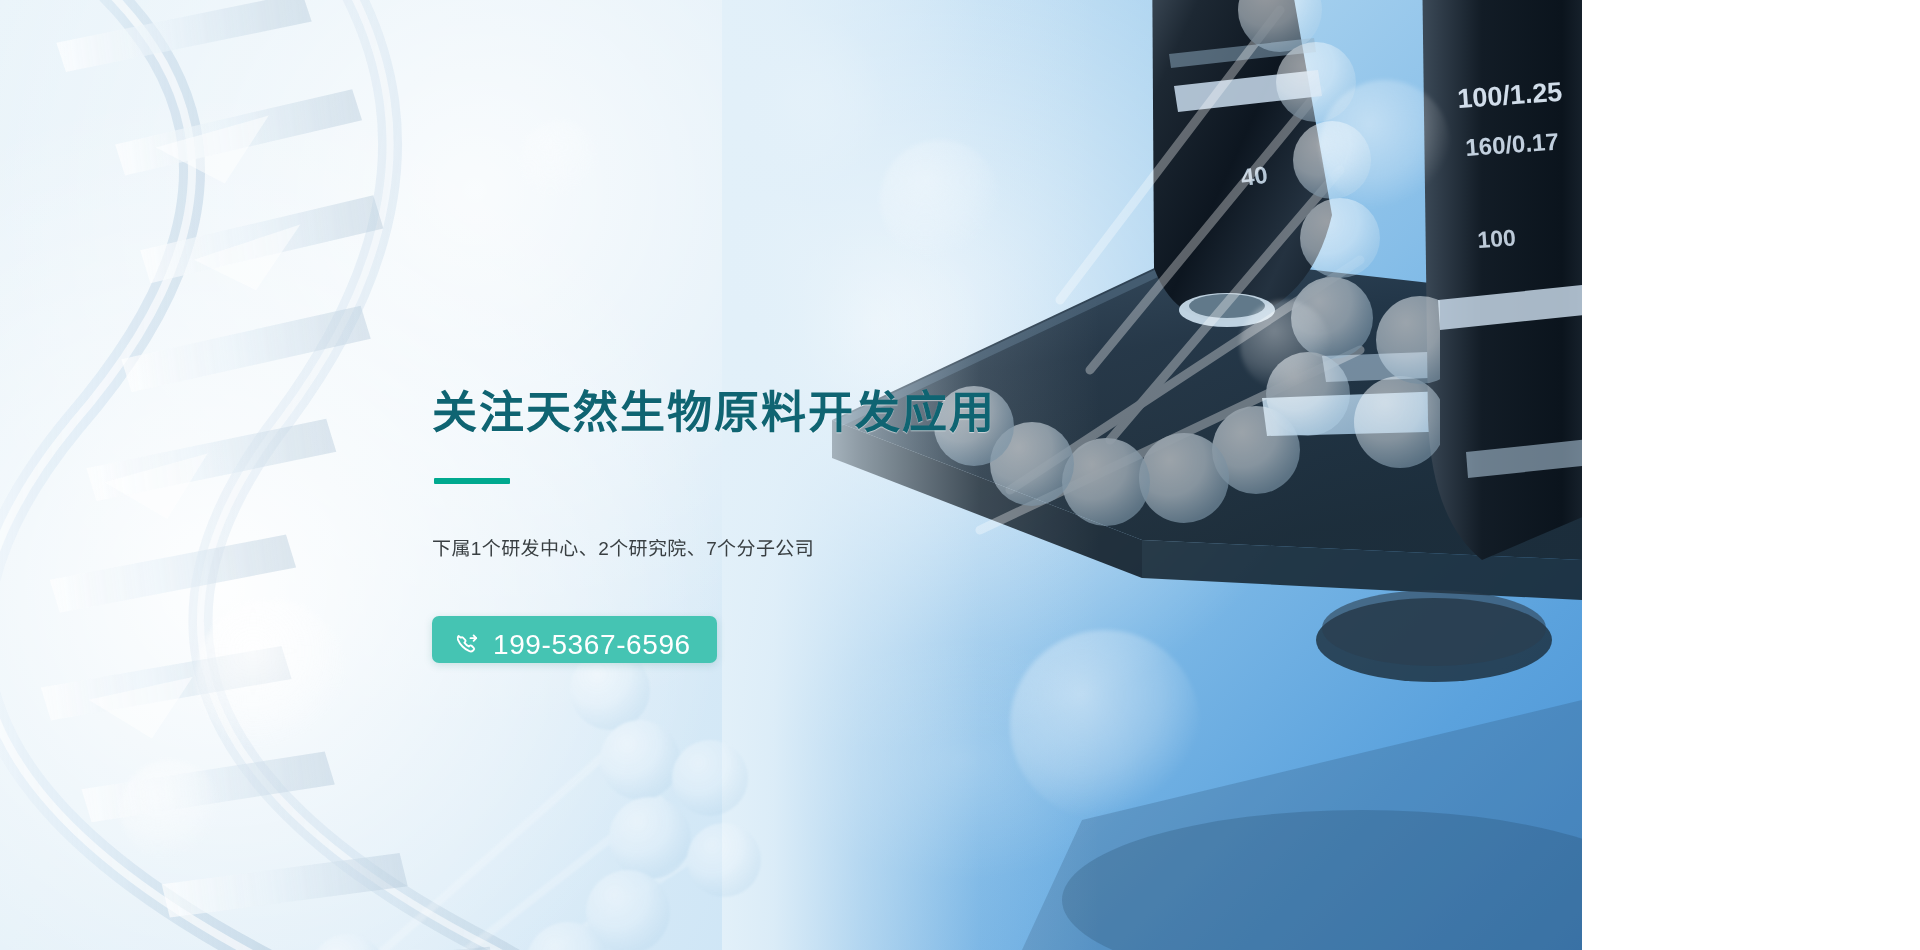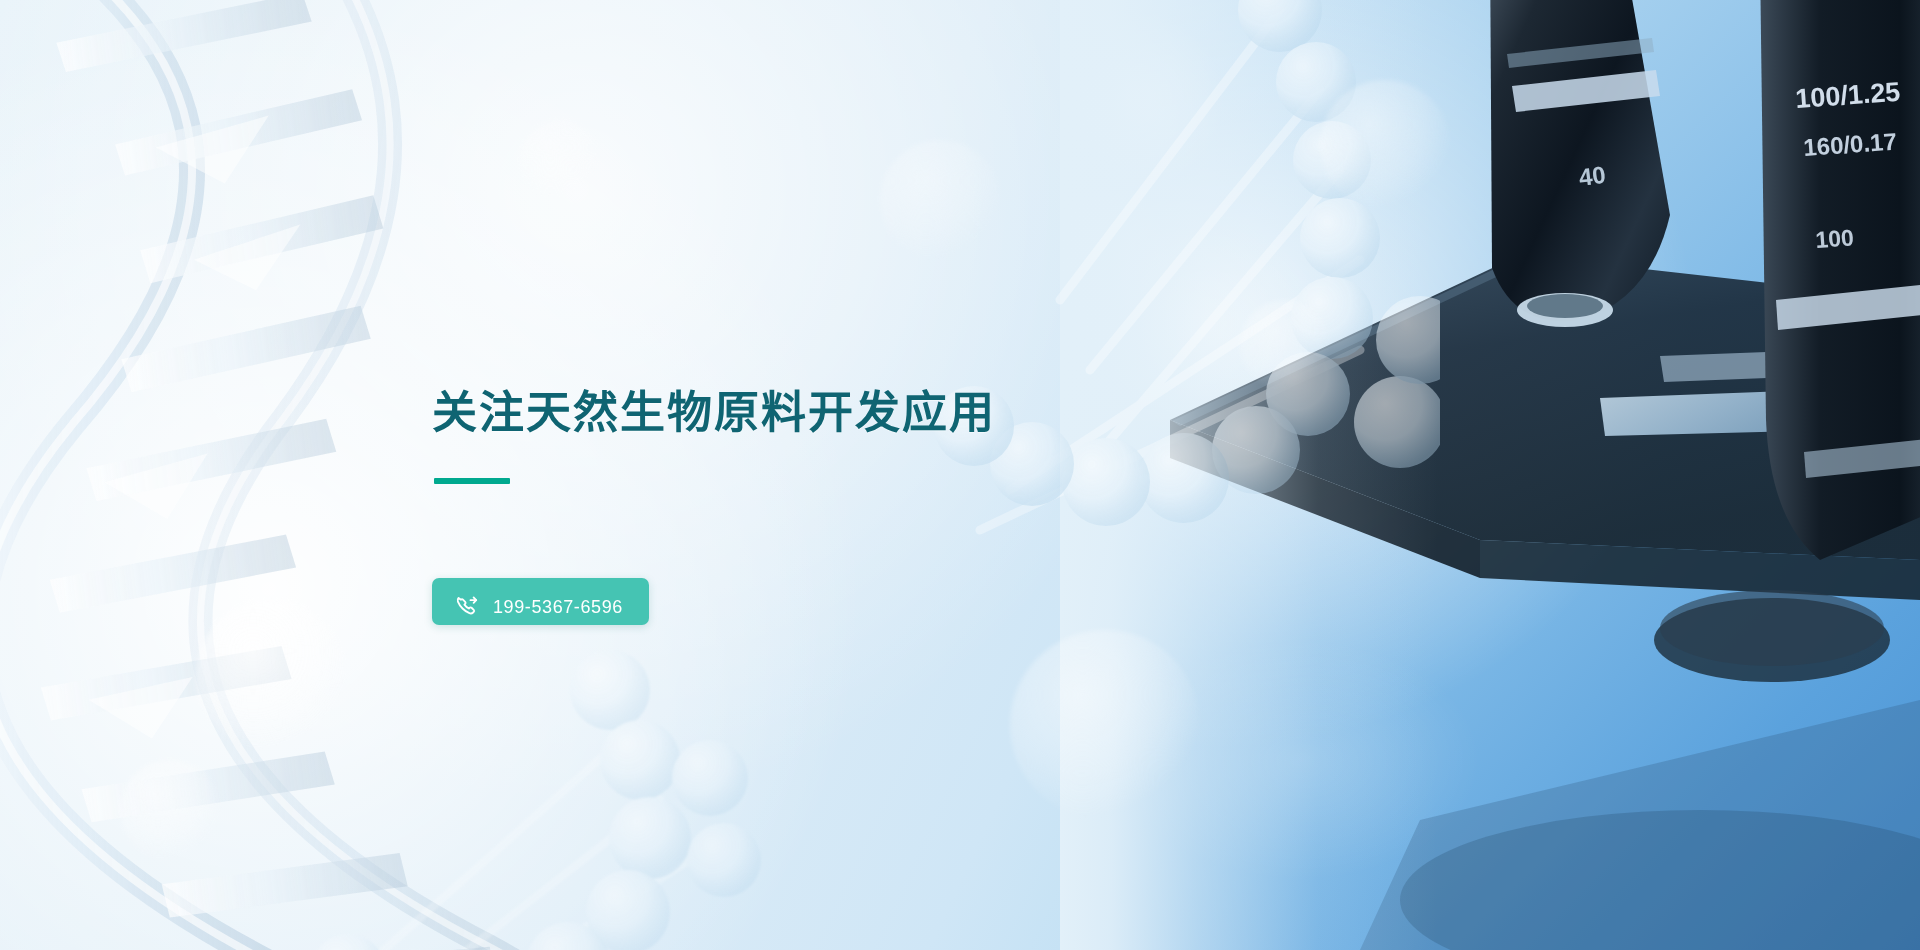--- a/index.html
+++ b/index.html
@@ -7,21 +7,21 @@
     margin: 0;
     padding: 0;
     background: #ffffff;
   }
   body {
     font-family: "Liberation Sans", "DejaVu Sans", sans-serif;
   }
 
   .banner {
     position: relative;
-    width: 1920px;
+    width: 1582px;
     height: 950px;
     overflow: hidden;
     
     background:
       radial-gradient(circle at 14% 62%, rgba(255,255,255,0.95) 0%, rgba(255,255,255,0) 34%),
       radial-gradient(circle at 30% 20%, rgba(255,255,255,0.80) 0%, rgba(255,255,255,0) 40%),
       linear-gradient(115deg, #eaf4fa 0%, #e3f0f8 22%, #dcecf7 42%, #cfe6f6 58%, #b8dcf2 72%, #9ccdef 86%, #7fbce9 100%);
   }
 
   
@@ -142,21 +142,21 @@
     align-items: center;
     gap: 13px;
     margin-top: 48px;
     padding: 8px 26px 0 22px;
     height: 47px;
     background: #45c4b3;
     border: none;
     border-radius: 7px;
     color: #ffffff;
     font-family: "Liberation Sans", "DejaVu Sans", sans-serif;
-    font-size: 18px;
+    font-size: 28px;
     letter-spacing: 0.6px;
     cursor: pointer;
     box-shadow: 0 2px 8px rgba(30,120,110,0.18);
   }
   .phone-btn .pi { display: inline-flex; width: 26px; height: 26px; }
   .phone-btn .pi svg { width: 26px; height: 26px; display: block; }
   .phone-number { line-height: 1; position: relative; top: 1px; }
 </style>
 </head>
 <body>
@@ -350,20 +350,21 @@
     <div class="bokeh" style="left:520px; top:120px; width:80px; height:80px; opacity:.3;"></div>
   </div>
 
   <div class="content">
 
     <h1 class="headline">关注天然生物原料开发应用</h1>
 
     <div class="rule"></div>
 
     <div class="subcopy">
+      <p>下属1个研发中心、2个研究院、7个分子公司</p>
     </div>
 
     <button class="phone-btn">
       <span class="pi">
         <svg viewBox="0 0 24 24" fill="none" stroke="#ffffff" stroke-width="1.7" stroke-linecap="round" stroke-linejoin="round" aria-hidden="true">
           <path d="M4.2 4.6c-.9.9-1.1 2.2-.6 3.4.9 2.3 2.4 4.4 4.3 6.3 1.9 1.9 4 3.4 6.3 4.3 1.2.5 2.5.3 3.4-.6l.6-.6c.5-.5.5-1.3 0-1.8l-2-2c-.5-.5-1.3-.5-1.8 0l-.7.7c-1.6-.9-3-2.1-4.1-3.6l.7-.7c.5-.5.5-1.3 0-1.8l-2-2c-.5-.5-1.3-.5-1.8 0z"></path>
           <path d="M15.2 6.6h5.2"></path>
           <path d="M18.1 4.1l2.4 2.5-2.4 2.5"></path>
         </svg>
       </span>

